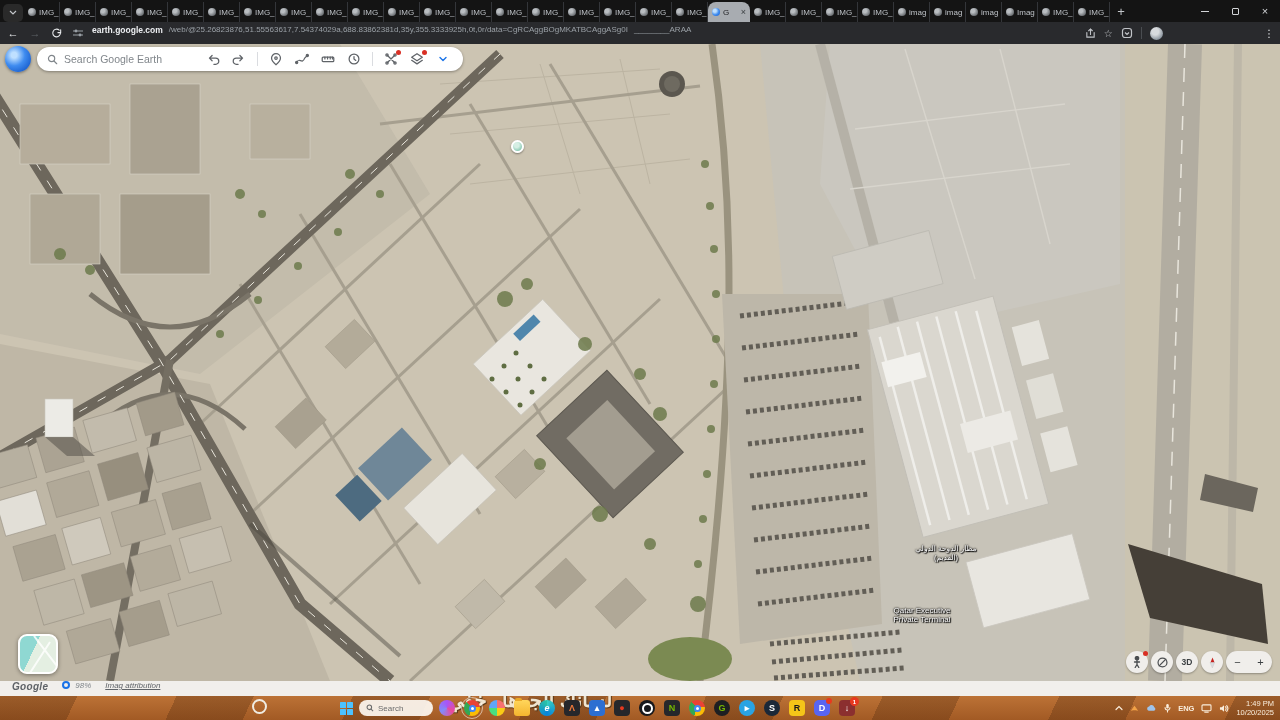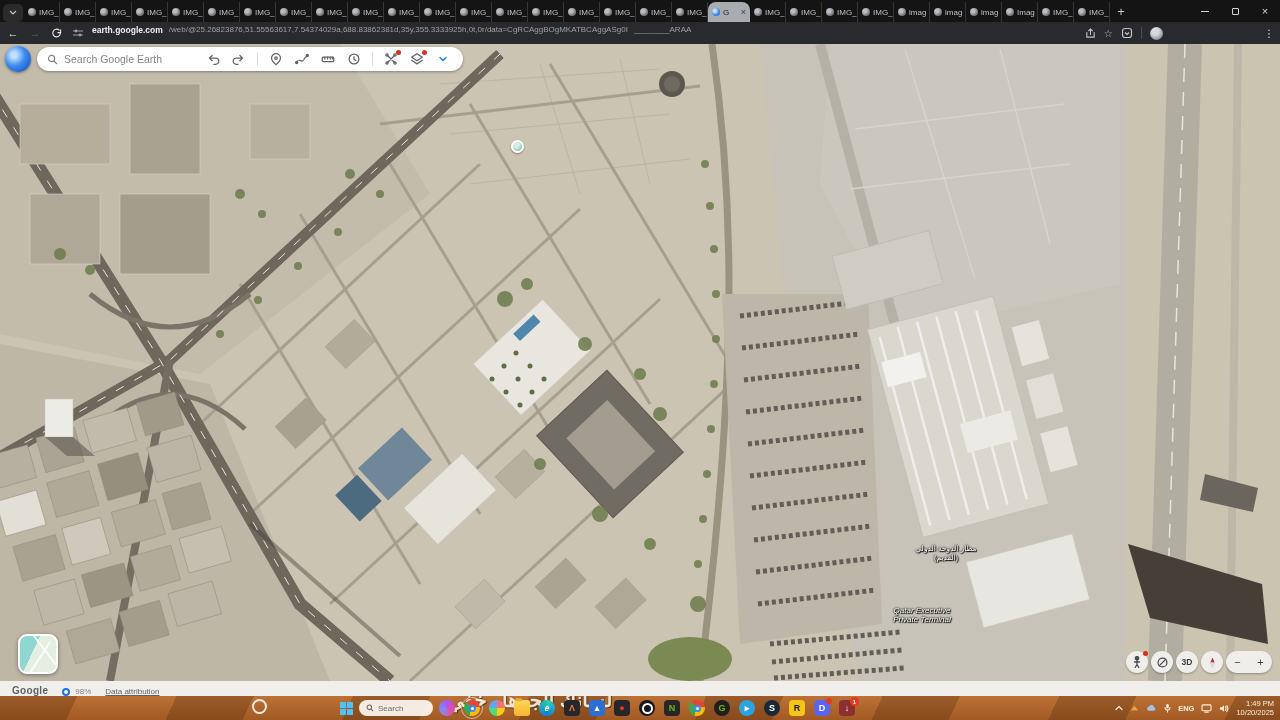--- a/index.html
+++ b/index.html
@@ -48,21 +48,21 @@
     color:#fff; font-size:8px; display:flex; align-items:center;margin-top:42px; }
   .kebab { color:#e8eaed; font-size:10px; }
 
   
   #map { position:absolute; top:44px; left:0; width:1280px; height:637px; }
   #map svg { display:block; width:100%; height:100%; }
 
   .maplabel { position:absolute; color:#fff; text-align:center; line-height:1.15;
     text-shadow:0 0 2px #000,0 0 2px #000,1px 1px 1px #000; pointer-events:none; }
   #lbl-airport { left:894px; top:545px; width:104px; font-size:7.5px; direction:rtl; }
-  #lbl-terminal { left:872px; top:606px; width:100px; font-size:8px;font-style:italic; }
+  #lbl-terminal { left:872px; top:606px; width:100px; font-size:8px; }
   #photosphere { position:absolute; left:511px; top:140px; width:13px; height:13px;
     border-radius:50%; border:2px solid #fff; box-shadow:0 1px 2px rgba(0,0,0,.4);
     background:radial-gradient(circle at 40% 35%, #d6efe4 0 30%, #7fc4ad 80%); }
 
   
   #earthbar { position:absolute; top:46px; left:5px; display:flex; align-items:center; gap:6px; }
   #earthlogo { width:26px; height:26px; border-radius:50%;
     background:radial-gradient(circle at 35% 35%, #bfe0ff 0 12%, #3f8cf0 45%, #1a5fce 80%);
     box-shadow:0 1px 3px rgba(0,0,0,.4); }
   #toolpill { height:24px; background:#fff; border-radius:12px; display:flex;
@@ -87,21 +87,21 @@
   .ctlbtn { width:22px; height:22px; border-radius:50%; background:#f0eeeb;
     display:flex; align-items:center; justify-content:center; position:relative;
     box-shadow:0 1px 2px rgba(0,0,0,.3); font-size:8.5px; font-weight:bold; color:#3c4043; }
   .ctlbtn svg { stroke:#4a4d50; fill:none; stroke-width:1.3; stroke-linecap:round; }
   #zoompill { width:46px; height:22px; border-radius:11px; background:#f0eeeb;
     display:flex; align-items:center; justify-content:space-around;
     box-shadow:0 1px 2px rgba(0,0,0,.3); font-size:11px; color:#3c4043; }
 
   
   #statusbar { position:absolute; top:681px; left:0; width:1280px; height:15px;
-    background:#f1efec; display:flex; align-items:flex-end; gap:14px; padding:0 12px; }
+    background:#f1efec; display:flex; align-items:flex-start; gap:14px; padding:0 12px;font-style:italic; }
   #g-logo { font-size:10px; color:#5f6368; font-weight:bold; letter-spacing:.3px; }
   #loadring { width:8px; height:8px; border-radius:50%; border:2px solid #1a73e8; }
   #loadpct { font-size:8px; color:#80868b; margin-left:-9px; }
   #attrib { font-size:8px; color:#5f6368; text-decoration:underline; }
 
   
   #taskbar { position:absolute; top:696px; left:0; width:1280px; height:24px;
     background:linear-gradient(#bc7236, #a25a24); overflow:hidden; }
   #wallstripes { position:absolute; inset:0;
     background:repeating-linear-gradient(115deg, rgba(70,35,10,.28) 0 70px, rgba(0,0,0,0) 70px 160px); }
@@ -643,21 +643,21 @@
     <div id="zoompill">
       <span>−</span>
       <span>+</span>
     </div>
   </div>
 
   <div id="statusbar">
     <span id="g-logo">Google</span>
     <span id="loadring"></span>
     <span id="loadpct">98%</span>
-    <span id="attrib">Data attribution</span>
+    <span id="attrib">Imag attribution</span>
   </div>
 
   <div id="taskbar">
     <div id="wallstripes"></div>
     <div id="walltext">لسانك الجرهار خفي</div>
     <div id="wallcircle"></div>
     <div id="tb-center">
       <span class="win-logo">
           <i></i>
           <i></i>

